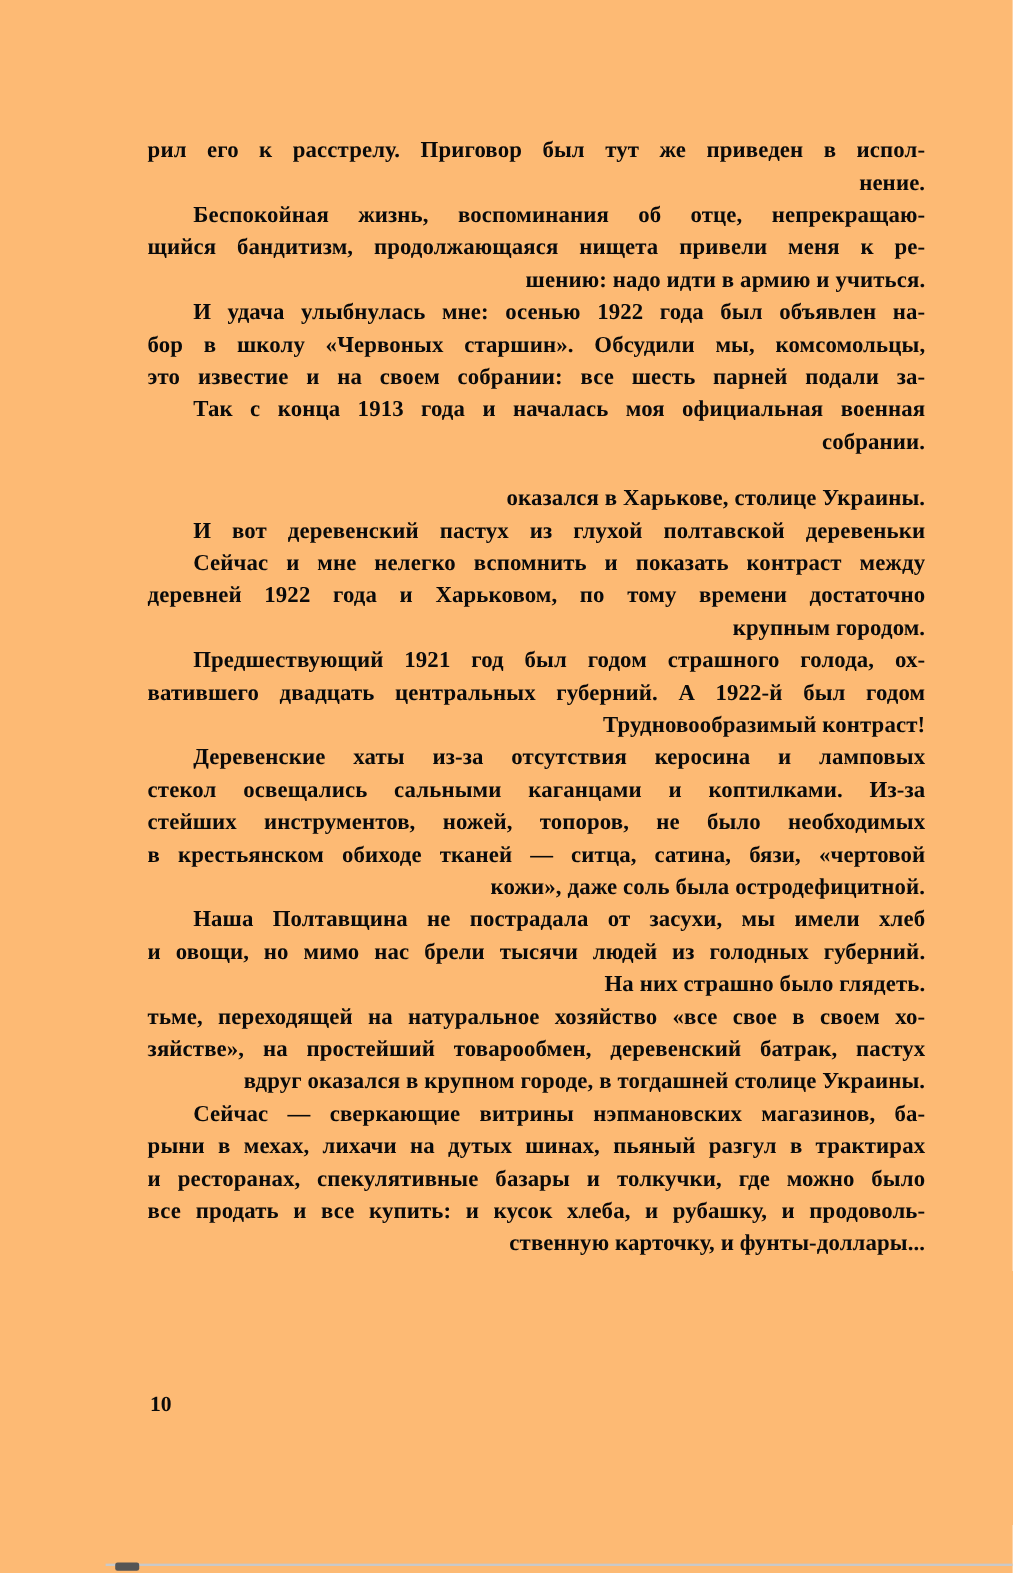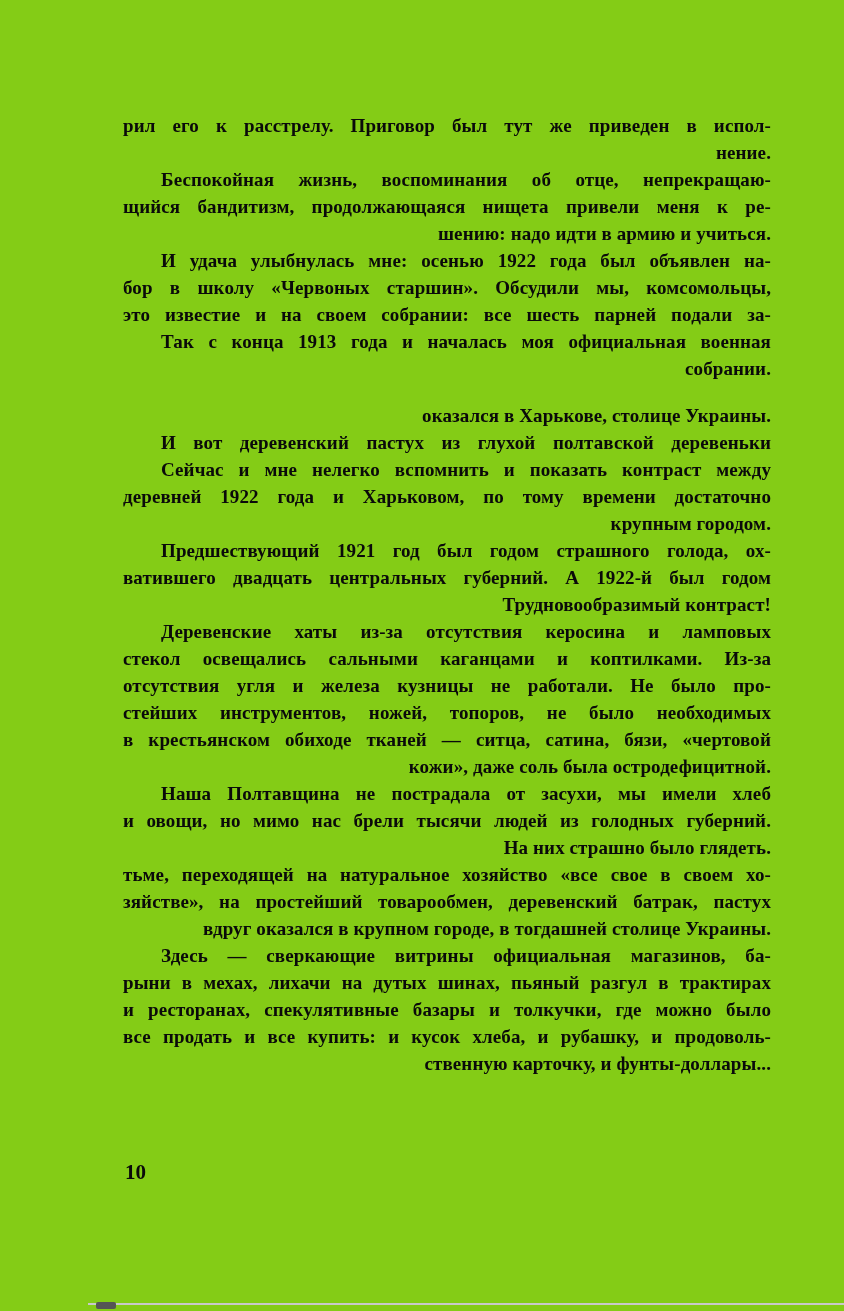--- a/index.html
+++ b/index.html
@@ -4,21 +4,21 @@
 <style>
   html, body {
     margin: 0;
     padding: 0;
     background: #ffffff;
   }
   .page {
     position: relative;
     width: 844px;
     height: 1311px;
-    background: #84cc16;
+    background: #fdba74;
     overflow: hidden;
     font-family: "Liberation Serif", "DejaVu Serif", serif;
     color: #0a0a0a;
   }
   .text-block {
     position: absolute;
     left: 123px;
     top: 112px;
     width: 648px;
     font-size: 19px;
@@ -36,21 +36,21 @@
   .line.last {
     text-align: right;
   }
   .line.indent {
     text-indent: 38px;
   }
   .page-number {
     position: absolute;
     left: 125px;
     top: 1160px;
-    font-size: 21px;
+    font-size: 18px;
     font-weight: 700;
   }
   
   .page-edge-line {
     position: absolute;
     left: 88px;
     right: 0;
     bottom: 6px;
     height: 2px;
     background: #c9c9c9;
@@ -100,37 +100,36 @@
       <div class="para">
         <div class="line just indent">Предшествующий 1921 год был годом страшного голода, ох-</div>
         <div class="line just">ватившего двадцать центральных губерний. А 1922-й был годом</div>
       </div>
       <div class="para">
         <div class="line last indent">Трудновообразимый контраст!</div>
       </div>
       <div class="para">
         <div class="line just indent">Деревенские хаты из-за отсутствия керосина и ламповых</div>
         <div class="line just">стекол освещались сальными каганцами и коптилками. Из-за</div>
-        <div class="line just">отсутствия угля и железа кузницы не работали. Не было про-</div>
         <div class="line just">стейших инструментов, ножей, топоров, не было необходимых</div>
         <div class="line just">в крестьянском обиходе тканей — ситца, сатина, бязи, «чертовой</div>
         <div class="line last">кожи», даже соль была остродефицитной.</div>
       </div>
       <div class="para">
         <div class="line just indent">Наша Полтавщина не пострадала от засухи, мы имели хлеб</div>
         <div class="line just">и овощи, но мимо нас брели тысячи людей из голодных губерний.</div>
         <div class="line last">На них страшно было глядеть.</div>
       </div>
       <div class="para">
         <div class="line just">тьме, переходящей на натуральное хозяйство «все свое в своем хо-</div>
         <div class="line just">зяйстве», на простейший товарообмен, деревенский батрак, пастух</div>
         <div class="line last">вдруг оказался в крупном городе, в тогдашней столице Украины.</div>
       </div>
       <div class="para">
-        <div class="line just indent">Здесь — сверкающие витрины официальная магазинов, ба-</div>
+        <div class="line just indent">Сейчас — сверкающие витрины нэпмановских магазинов, ба-</div>
         <div class="line just">рыни в мехах, лихачи на дутых шинах, пьяный разгул в трактирах</div>
         <div class="line just">и ресторанах, спекулятивные базары и толкучки, где можно было</div>
         <div class="line just">все продать и все купить: и кусок хлеба, и рубашку, и продоволь-</div>
         <div class="line last">ственную карточку, и фунты-доллары...</div>
       </div>
     </div>
   <div class="page-number">10</div>
   <div class="page-edge-line"></div>
   <div class="page-edge-mark"></div>
 </div>

